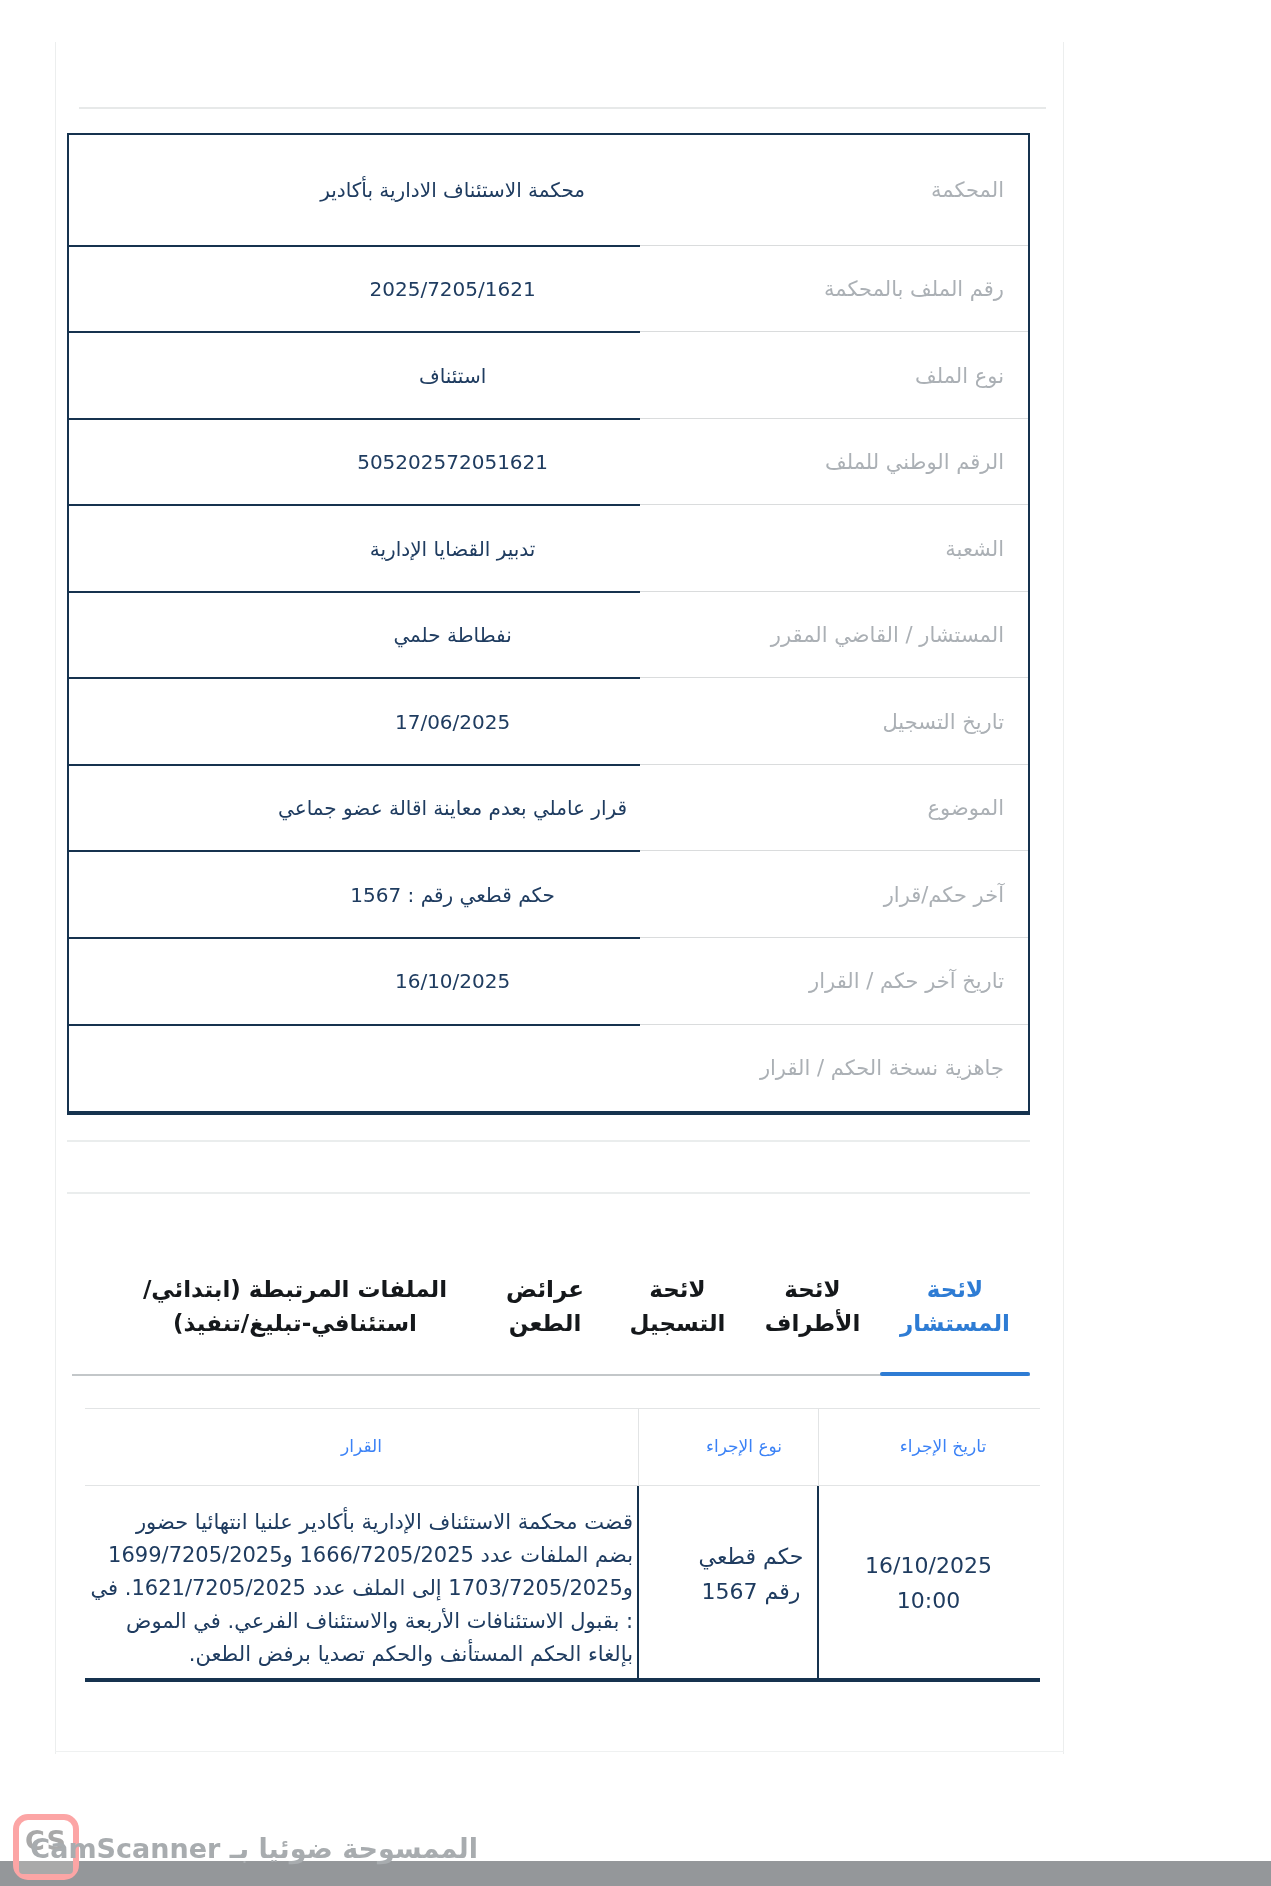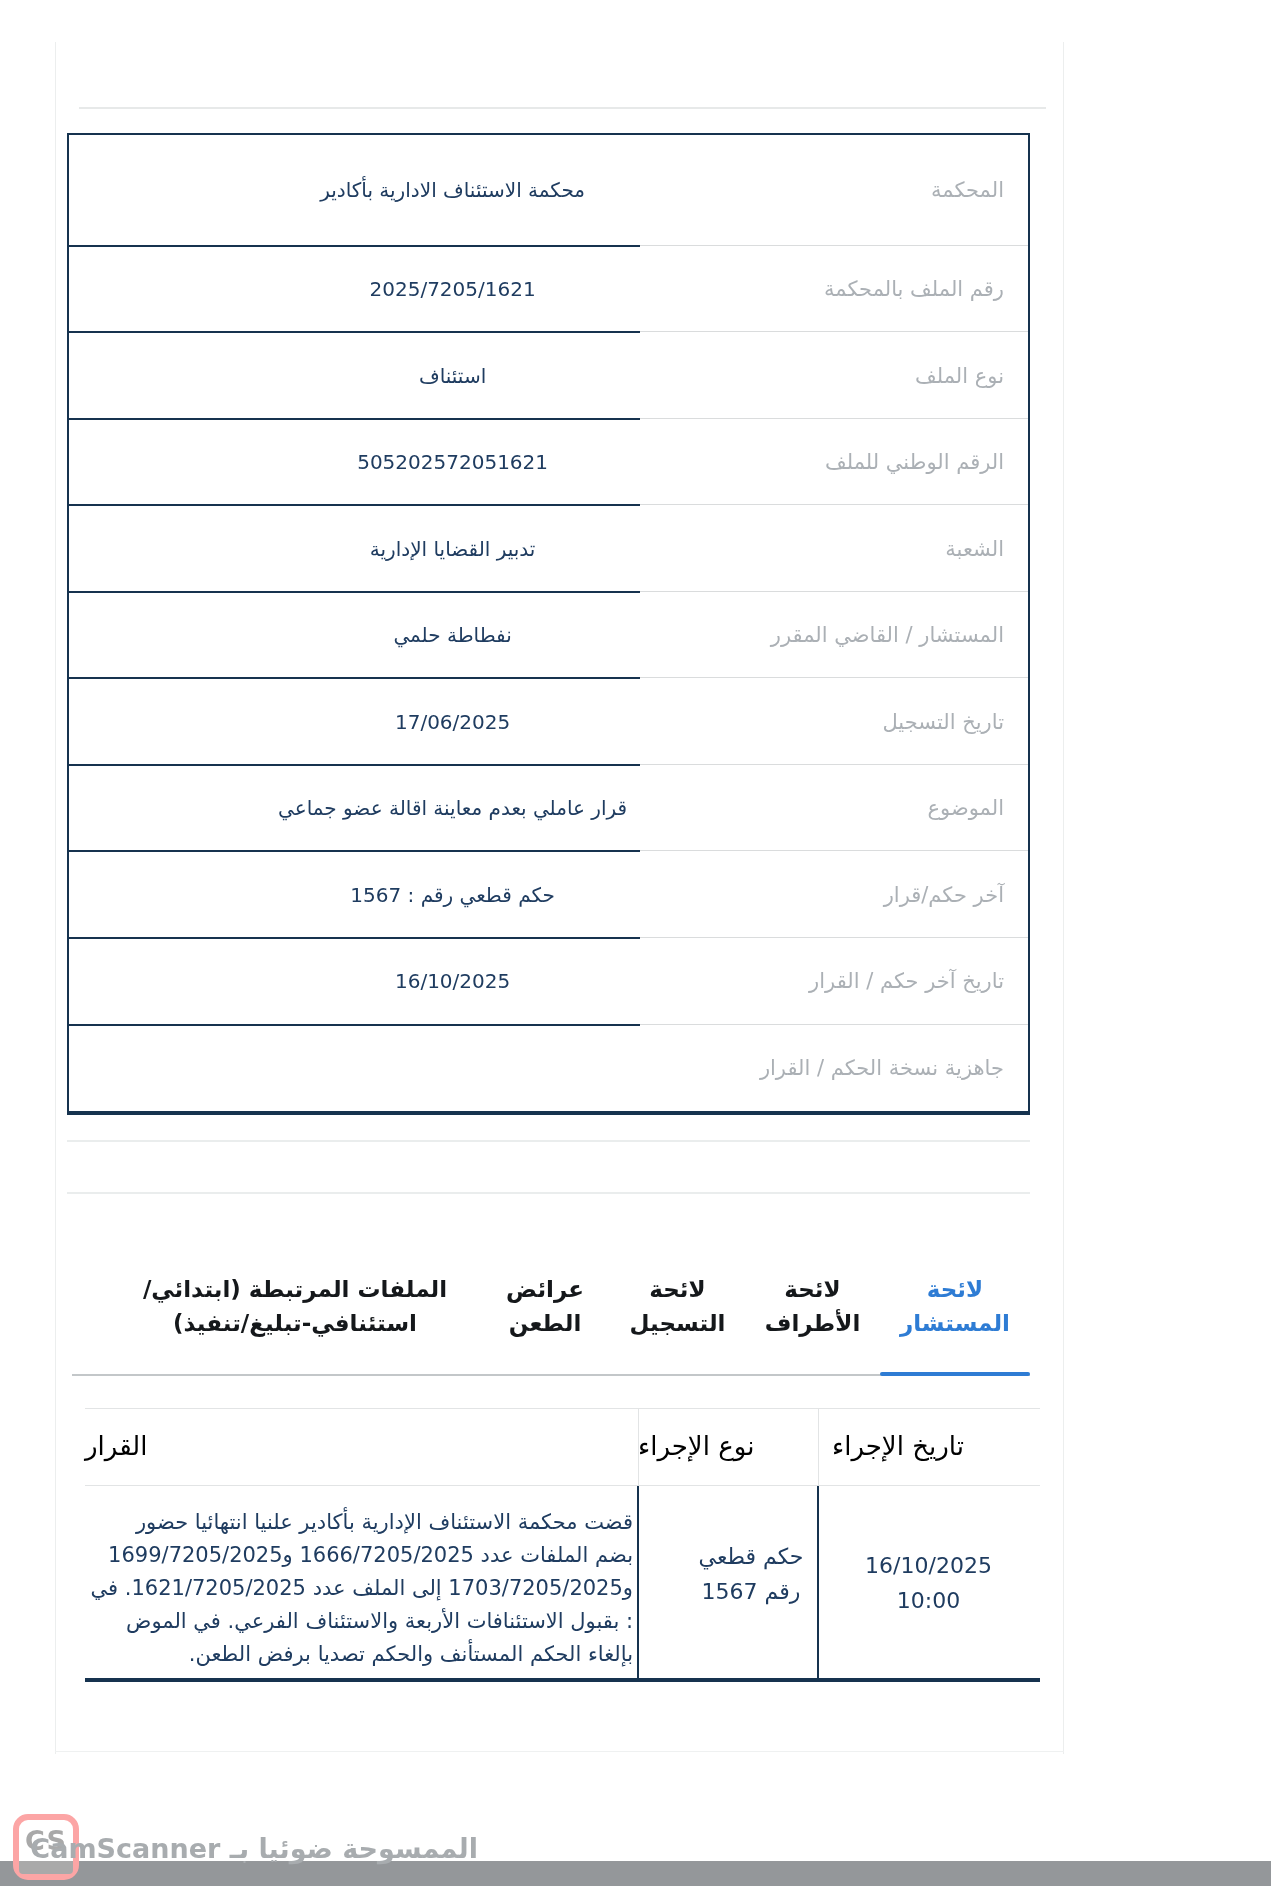--- a/index.html
+++ b/index.html
@@ -54,23 +54,23 @@
   .tab-2{left:610px;width:135px;}
   .tab-3{left:480px;width:130px;}
   .tab-4{left:110px;width:370px;}
   .tabs-underline{position:absolute;left:72px;top:1374px;width:958px;height:2px;background:#c3c7c9;}
   .tab-indicator{position:absolute;left:880px;top:1372px;width:150px;height:4px;background:#2e7cd4;border-radius:2px;}
 
   
   .ptable{position:absolute;left:85px;top:1408px;width:955px;height:274px;}
   .p-line-top{position:absolute;left:0;top:0;width:955px;height:1px;background:#e2e4e5;}
   .p-line-head{position:absolute;left:0;top:77px;width:955px;height:1px;background:#e2e4e5;}
-  .p-head{position:absolute;top:0;height:77px;line-height:77px;text-align:left;color:#000000;font-size:26px;direction:rtl;white-space:nowrap;}
+  .p-head{position:absolute;top:0;height:77px;line-height:77px;text-align:center;color:#3b82f6;font-size:17px;direction:rtl;white-space:nowrap;}
   .ph-dec{left:0;width:553px;}
-  .ph-type{left:553px;width:180px;}
+  .ph-type{left:553px;width:180px;padding-left:16px;}
   .ph-date{left:733px;width:222px;padding-left:14px;}
   .pv-head{position:absolute;top:1px;height:76px;width:1px;background:#e2e4e5;}
   .pvh-1{left:553px;} .pvh-2{left:733px;}
   .pv-data{position:absolute;top:78px;height:192px;width:2px;background:#16334f;}
   .pvd-1{left:552px;} .pvd-2{left:732px;}
   .p-line-bottom{position:absolute;left:0;top:270px;width:955px;height:4px;background:#16334f;}
   .p-decision{
     position:absolute;left:2px;top:98px;width:546px;height:168px;overflow:hidden;
     direction:rtl;color:#1f3c60;font-size:21px;
   }

